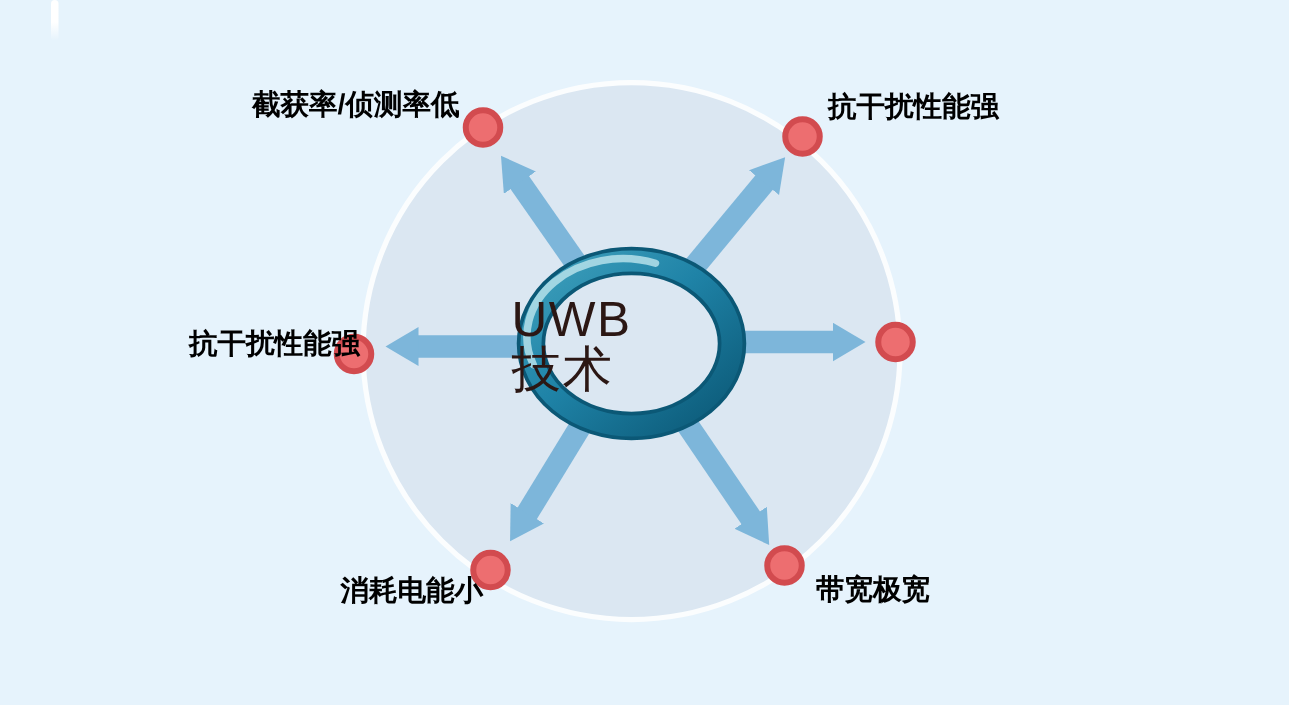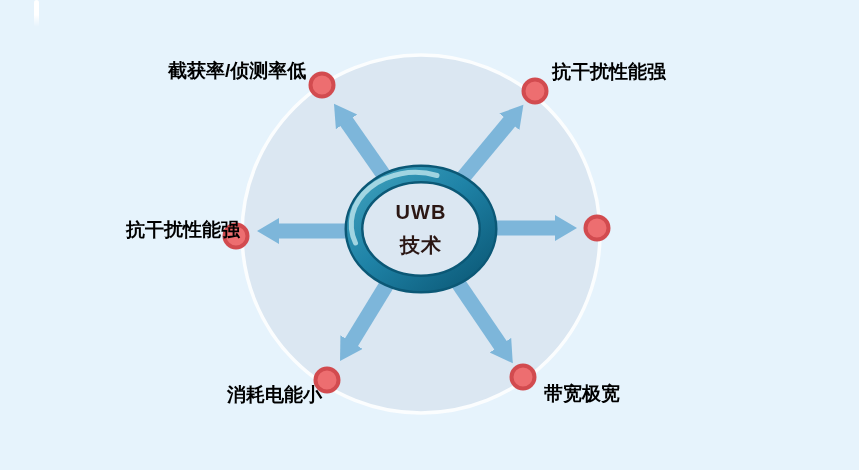--- a/index.html
+++ b/index.html
@@ -32,23 +32,22 @@
   .f-tl { left: 168px; top: 60px; }
   .f-tr { left: 552px; top: 61px; }
   .f-l  { left: 126px; top: 219px; }
   .f-r  { left: 627px; top: 217px; }
   .f-bl { left: 227px; top: 384px; }
   .f-br { left: 544px; top: 383px; }
   .hub-label {
     position: absolute;
     left: 341px; top: 196px;
     width: 160px;
-    text-align: center;
-    font-size: 20px;
-    font-weight: bold;
+    font-size: 33px;
+    font-weight: normal;
     color: var(--center_text, #2b1714);
     line-height: 33px;
     letter-spacing: 1px;
   }
   .white-dash {
     position: absolute;
     left: 34px; top: 0px;
     width: 5px; height: 27px;
     border-radius: 3px;
     background: linear-gradient(to bottom, #ffffff 55%, rgba(255,255,255,0));

